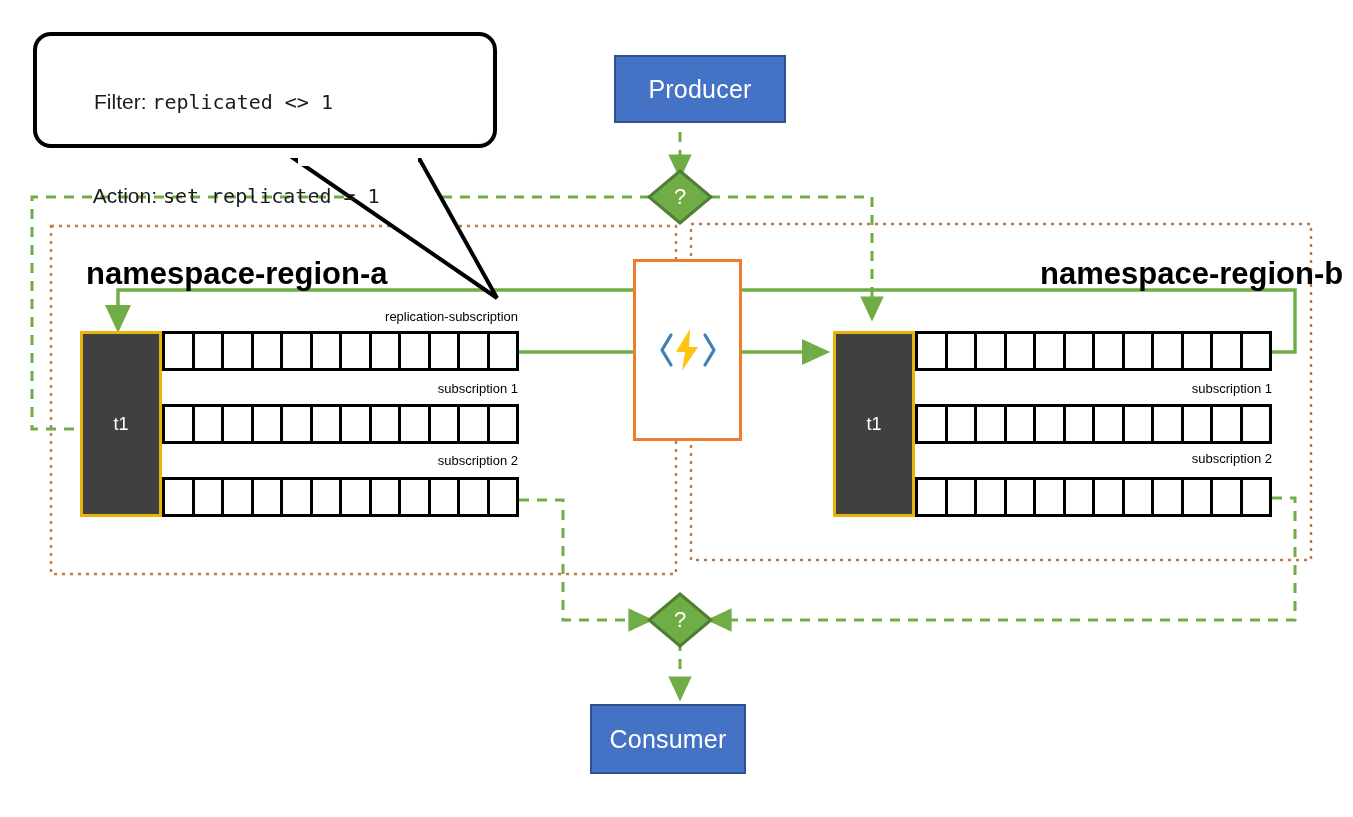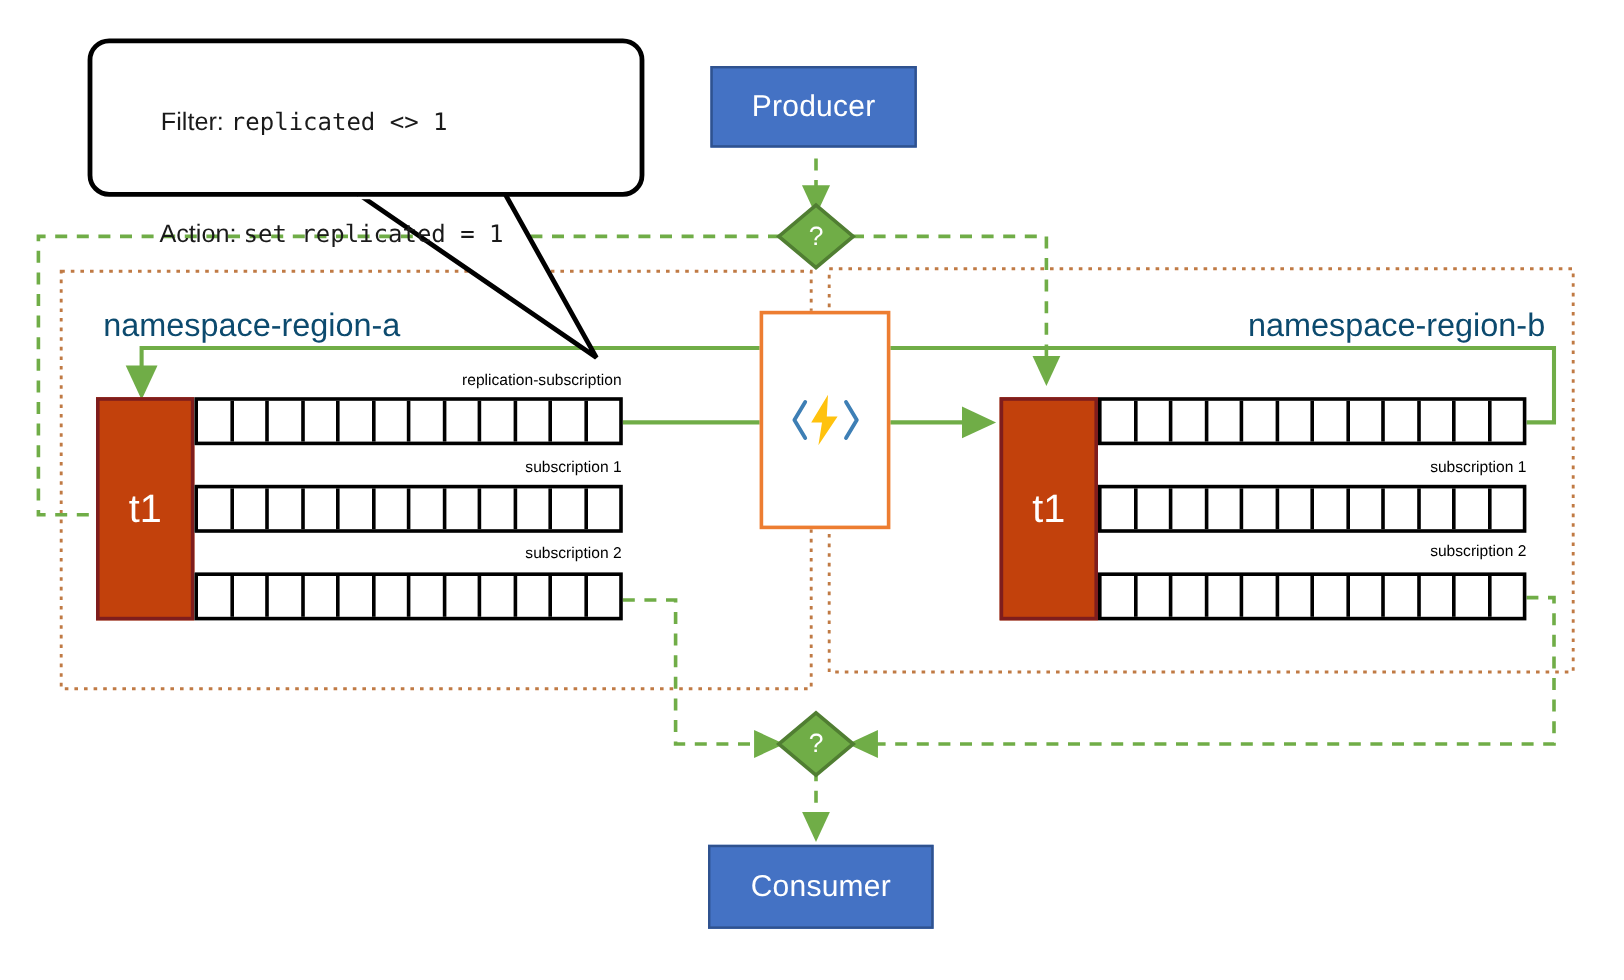--- a/index.html
+++ b/index.html
@@ -29,34 +29,35 @@
     justify-content: center;
   }
   .endpoint-box {
     background: #4472C4;
     border: 2px solid #2F528F;
     color: #ffffff;
     font-size: 25px;
     letter-spacing: 0.2px;
   }
   .topic-box {
-    background: #c2410c;
-    border: 3px solid #7f1d1d;
+    background: #404040;
+    border: 3px solid #eab308;
     color: #ffffff;
-    font-size: 33px;
+    font-size: 18px;
   }
   .fn-box {
     background: #ffffff;
     border: 3px solid #ED7D31;
   }
   .region-label {
     position: absolute;
-    font-size: 27px;
-    color: #0c4a6e;
+    font-size: 31px;
+    color: #000000;
     white-space: nowrap;
+    font-weight: bold;
   }
   .queue-label {
     position: absolute;
     font-size: 13px;
     color: #000000;
     white-space: nowrap;
     text-align: right;
   }
   .queue {
     position: absolute;
@@ -140,30 +141,30 @@
     <path d="M680,641 L680,698" fill="none" stroke="#70AD47" stroke-width="3" stroke-dasharray="10 8" marker-end="url(#arrow-green)"></path>
 
     <polygon points="680,171 711,197 680,223 649,197" fill="#70AD47" stroke="#507E32" stroke-width="3"></polygon>
 
     <polygon points="680,594 711,620 680,646 649,620" fill="#70AD47" stroke="#507E32" stroke-width="3"></polygon>
 
     <polygon points="296,160 420,160 497,298" fill="#ffffff" stroke="#000000" stroke-width="4" stroke-linejoin="miter"></polygon>
     <rect x="298" y="152" width="120" height="14" fill="#ffffff" stroke="none"></rect>
   </svg>
 
-  <div class="callout" style="left:33px; top:32px; width:464px; height:132px;margin-left:40px;">
+  <div class="callout" style="left:33px; top:32px; width:464px; height:116px;">
     <div class="callout-line">
       <span>Filter:</span><span> </span><span class="mono">replicated &lt;&gt; 1</span>
     </div>
     <div class="callout-line">
       <span>Action:</span><span> </span><span class="mono">set replicated = 1</span>
     </div>
   </div>
 
-  <div class="node endpoint-box" style="left:592px; top:55px; width:172px; height:68px;">
+  <div class="node endpoint-box" style="left:614px; top:55px; width:172px; height:68px;">
     <span>Producer</span>
   </div>
 
   <div class="diamond-label" style="left:660px; top:182px; width:40px; height:30px;">
     <span>?</span>
   </div>
   <div class="diamond-label" style="left:660px; top:605px; width:40px; height:30px;">
     <span>?</span>
   </div>
 
@@ -289,17 +290,17 @@
       <div class="cell"></div>
       <div class="cell"></div>
       <div class="cell"></div>
       <div class="cell"></div>
       <div class="cell"></div>
       <div class="cell"></div>
       <div class="cell"></div>
       <div class="cell"></div>
     </div>
 
-  <div class="node endpoint-box" style="left:590px; top:704px; width:188px; height:70px;">
+  <div class="node endpoint-box" style="left:590px; top:704px; width:156px; height:70px;">
     <span>Consumer</span>
   </div>
 
 </div>
 
 </body></html>

